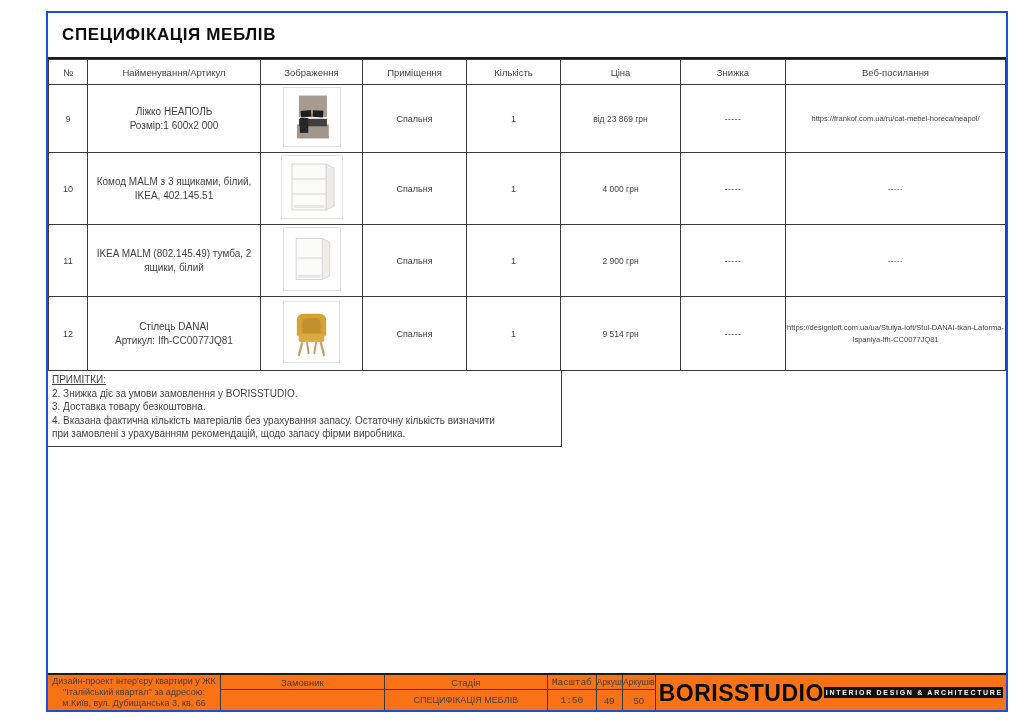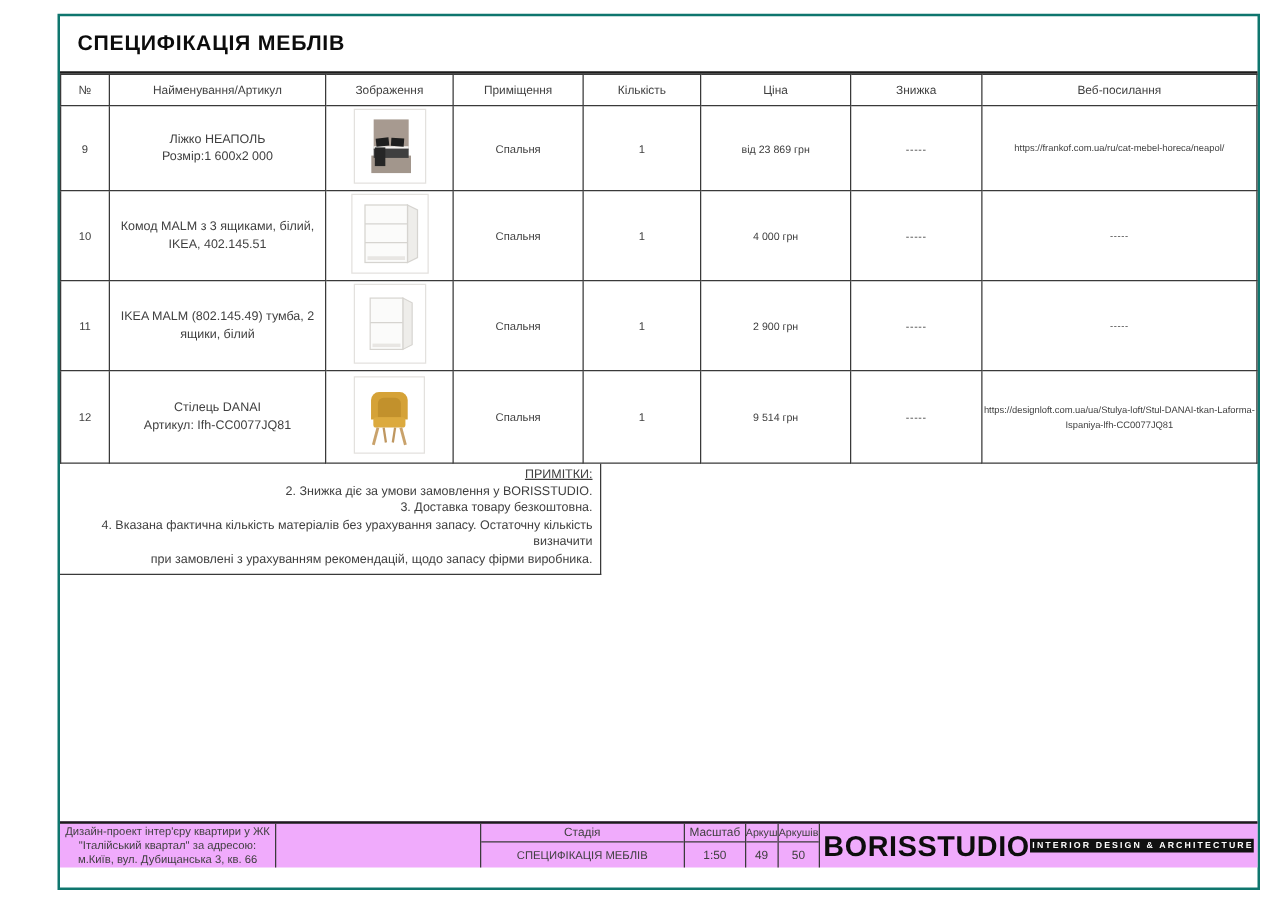--- a/index.html
+++ b/index.html
@@ -2,21 +2,21 @@
 <html><head>
 <meta charset="utf-8">
 <style>
   html,body{margin:0;padding:0;}
   body{
     width:1024px;height:724px;position:relative;background:#ffffff;
     font-family:"Liberation Sans",sans-serif;color:#3f3f3f;overflow:hidden;
   }
   .sheet{
     position:absolute;left:46px;top:11px;width:962px;height:701px;
-    border:2px solid #0f766e;box-sizing:border-box;background:#fff;
+    border:2px solid #1d4ed8;box-sizing:border-box;background:#fff;
   }
   .title-box{
     height:46px;border-bottom:2px solid #1c1c1c;display:flex;align-items:center;
     padding-left:14px;box-sizing:border-box;
   }
   .title-text{font-size:17px;font-weight:bold;color:#0c0c0c;letter-spacing:.6px;}
   table.spec{border-collapse:collapse;table-layout:fixed;width:100%;}
   table.spec th,table.spec td{
     border:1px solid #3a3a3a;text-align:center;vertical-align:middle;
     padding:0;overflow:hidden;
@@ -26,43 +26,43 @@
   td.name{font-size:10px;line-height:1.4;}
   td.room,td.qty{font-size:9px;}
   td.price{font-size:8.5px;}
   td.discount{font-size:8.5px;letter-spacing:.5px;}
   td.link{font-size:7.5px;line-height:1.5;padding:0 16px;word-wrap:break-word;}
   .photo{
     display:inline-flex;align-items:center;justify-content:center;
     background:#fff;border:1px solid #e3e1de;
   }
   .notes{
-    width:433px;box-sizing:border-box;border-right:1px solid #3a3a3a;
+    width:514px;box-sizing:border-box;border-right:1px solid #3a3a3a;
     border-bottom:1px solid #3a3a3a;padding:2px 6px 5px 4px;
-    font-size:10px;line-height:13.5px;text-align:right;color:#3f3f3f;
+    font-size:10px;line-height:13.5px;text-align:left;color:#3f3f3f;
   }
   .notes-title{text-decoration:underline;}
   .footer{
-    position:absolute;left:0;right:0;bottom:16px;height:37px;
-    border-top:2px solid #1c1c1c;display:flex;box-sizing:border-box;background:#f0abfc;
+    position:absolute;left:0;right:0;bottom:0;height:37px;
+    border-top:2px solid #1c1c1c;display:flex;box-sizing:border-box;background:#f97316;
   }
   .f-cell{border-right:1px solid #3a3a3a;box-sizing:border-box;height:100%;}
   .f-project{
     width:218px;display:flex;flex-direction:column;justify-content:center;
     align-items:center;font-size:9px;line-height:11px;text-align:center;
   }
   .f-two{display:flex;flex-direction:column;}
   .f-label{
     height:15px;border-bottom:1px solid #3a3a3a;display:flex;align-items:center;
     justify-content:center;font-size:9.5px;box-sizing:border-box;
   }
   .f-value{flex:1;display:flex;align-items:center;justify-content:center;font-size:9.5px;}
   .w-customer{width:206px;}
   .w-stage{width:206px;}
-  .w-scale{width:61px;}
+  .w-scale{width:61px;font-family:Liberation Mono, monospace;}
   .w-sheet{width:32px;}
   .w-sheets{width:36px;}
   .logo-box{
     flex:1;display:flex;align-items:center;
     justify-content:center;border-right:none;padding:1px 3px;box-sizing:border-box;
   }
   .logo-title{
     font-weight:bold;font-size:23px;line-height:22px;color:#0d0d0d;
     letter-spacing:.5px;white-space:nowrap;
   }
@@ -213,20 +213,21 @@
     <div>при замовлені з урахуванням рекомендацій, щодо запасу фірми виробника.</div>
   </div>
 
   <div class="footer">
     <div class="f-cell f-project">
       <div>Дизайн-проект інтер'єру квартири у ЖК</div>
       <div>"Італійський квартал" за адресою:</div>
       <div>м.Київ, вул. Дубищанська 3, кв. 66</div>
     </div>
     <div class="f-cell f-two w-customer">
+      <div class="f-label">Замовник</div>
     </div>
     <div class="f-cell f-two w-stage">
       <div class="f-label">Стадія</div>
       <div class="f-value" style="font-size:9px">СПЕЦИФІКАЦІЯ МЕБЛІВ</div>
     </div>
     <div class="f-cell f-two w-scale">
       <div class="f-label">Масштаб</div>
       <div class="f-value">1:50</div>
     </div>
     <div class="f-cell f-two w-sheet">

